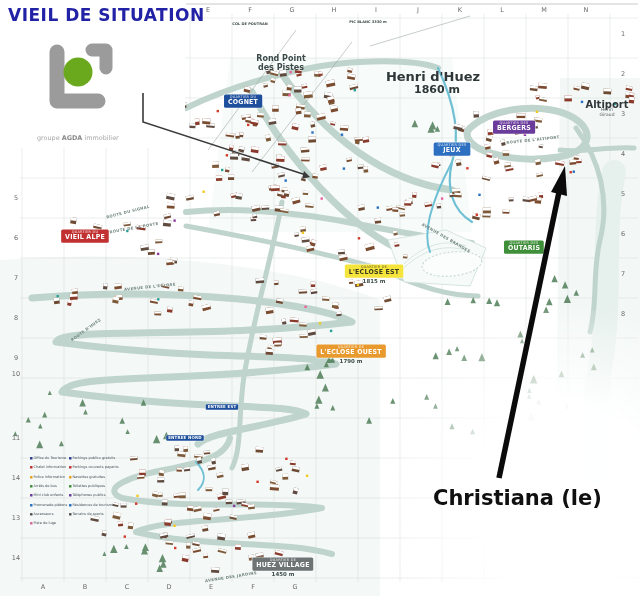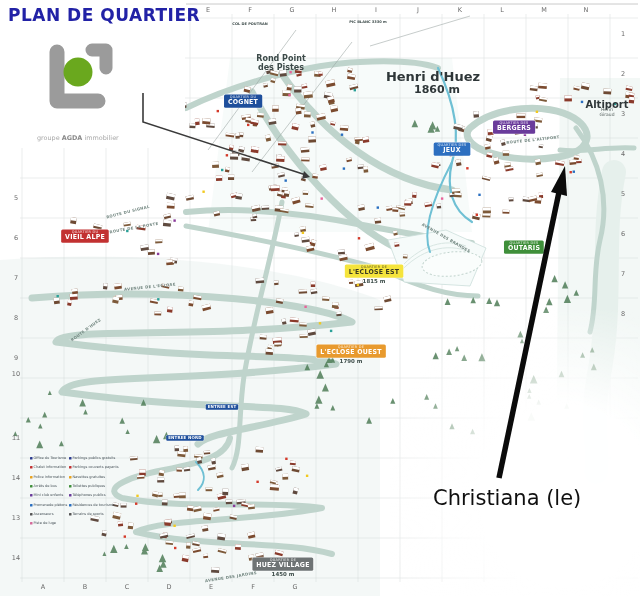--- a/index.html
+++ b/index.html
@@ -27,21 +27,21 @@
   .badge.tiny{transform:translate(-50%,-50%) scale(.5);padding:1px 4px;}
   .badge.tiny .mn{font-size:8px;}
   .rl{position:absolute;font-size:7px;font-weight:bold;color:#738781;letter-spacing:.6px;
       white-space:nowrap;}
   .gl{position:absolute;transform:translate(-50%,-50%);font-size:6.5px;color:#6a6a6a;}
   .lg-item{position:absolute;display:flex;align-items:center;gap:2px;font-size:7px;color:#49545a;
            white-space:nowrap;transform:translate(0,-50%) scale(.5);transform-origin:left center;}
   .lg-ic{display:inline-block;width:5px;height:5px;border-radius:1px;flex:0 0 auto;}
   .fade-br{position:absolute;left:390px;top:310px;width:250px;height:286px;pointer-events:none;
            background:radial-gradient(ellipse at 70% 65%, rgba(255,255,255,.96) 35%, rgba(255,255,255,0) 75%);}
-  .callout{position:absolute;left:433px;top:486px;font-size:21px;font-weight:normal;color:#101010;
+  .callout{position:absolute;left:433px;top:486px;font-size:21px;font-weight:bold;color:#101010;
            white-space:nowrap;}
 </style>
 </head>
 <body>
 
 <div class="stage">
 
   <svg id="art" class="layer" width="640" height="596" viewBox="0 0 640 596">
       <path d="M0,260 C150,248 300,268 380,300 L380,596 L0,596 Z" fill="#eef4f2" opacity="0.65"></path>
       <path d="M560,78 L640,78 L640,480 L556,470 Z" fill="#e9f2ee" opacity="0.55"></path>
@@ -1595,21 +1595,21 @@
       </div>
     </div>
 
   <svg id="overlay" class="layer" width="640" height="596" viewBox="0 0 640 596">
     <polyline points="143,93 143,122 306,175" fill="none" stroke="#3a3a3a" stroke-width="1.6"></polyline>
     <polygon points="310,177 302,179 304,171" fill="#3a3a3a"></polygon>
     <line x1="499" y1="478" x2="559" y2="192" stroke="#0b0b0b" stroke-width="5.5"></line>
     <polygon points="565,166 567,196 551,192" fill="#0b0b0b"></polygon>
   </svg>
 
-  <div class="title">PLAN DE QUARTIER</div>
+  <div class="title">VIEIL DE SITUATION</div>
 
   <svg class="logo-mark" width="100" height="76" viewBox="0 0 100 76">
     <path d="M 24,12 L 24,61 L 65,61" fill="none" stroke="#9b9b9b" stroke-width="15" stroke-linecap="round" stroke-linejoin="round"></path>
     <path d="M 59,10 L 73,10 L 73,28" fill="none" stroke="#9b9b9b" stroke-width="13" stroke-linecap="round" stroke-linejoin="round"></path>
     <circle cx="45" cy="32" r="14.5" fill="#6aa81e"></circle>
   </svg>
   <div class="brand-sub"><span>groupe</span> <b>AGDA</b> <span>immobilier</span></div>
 
   <div class="callout">Christiana (le)</div>
 </div>

